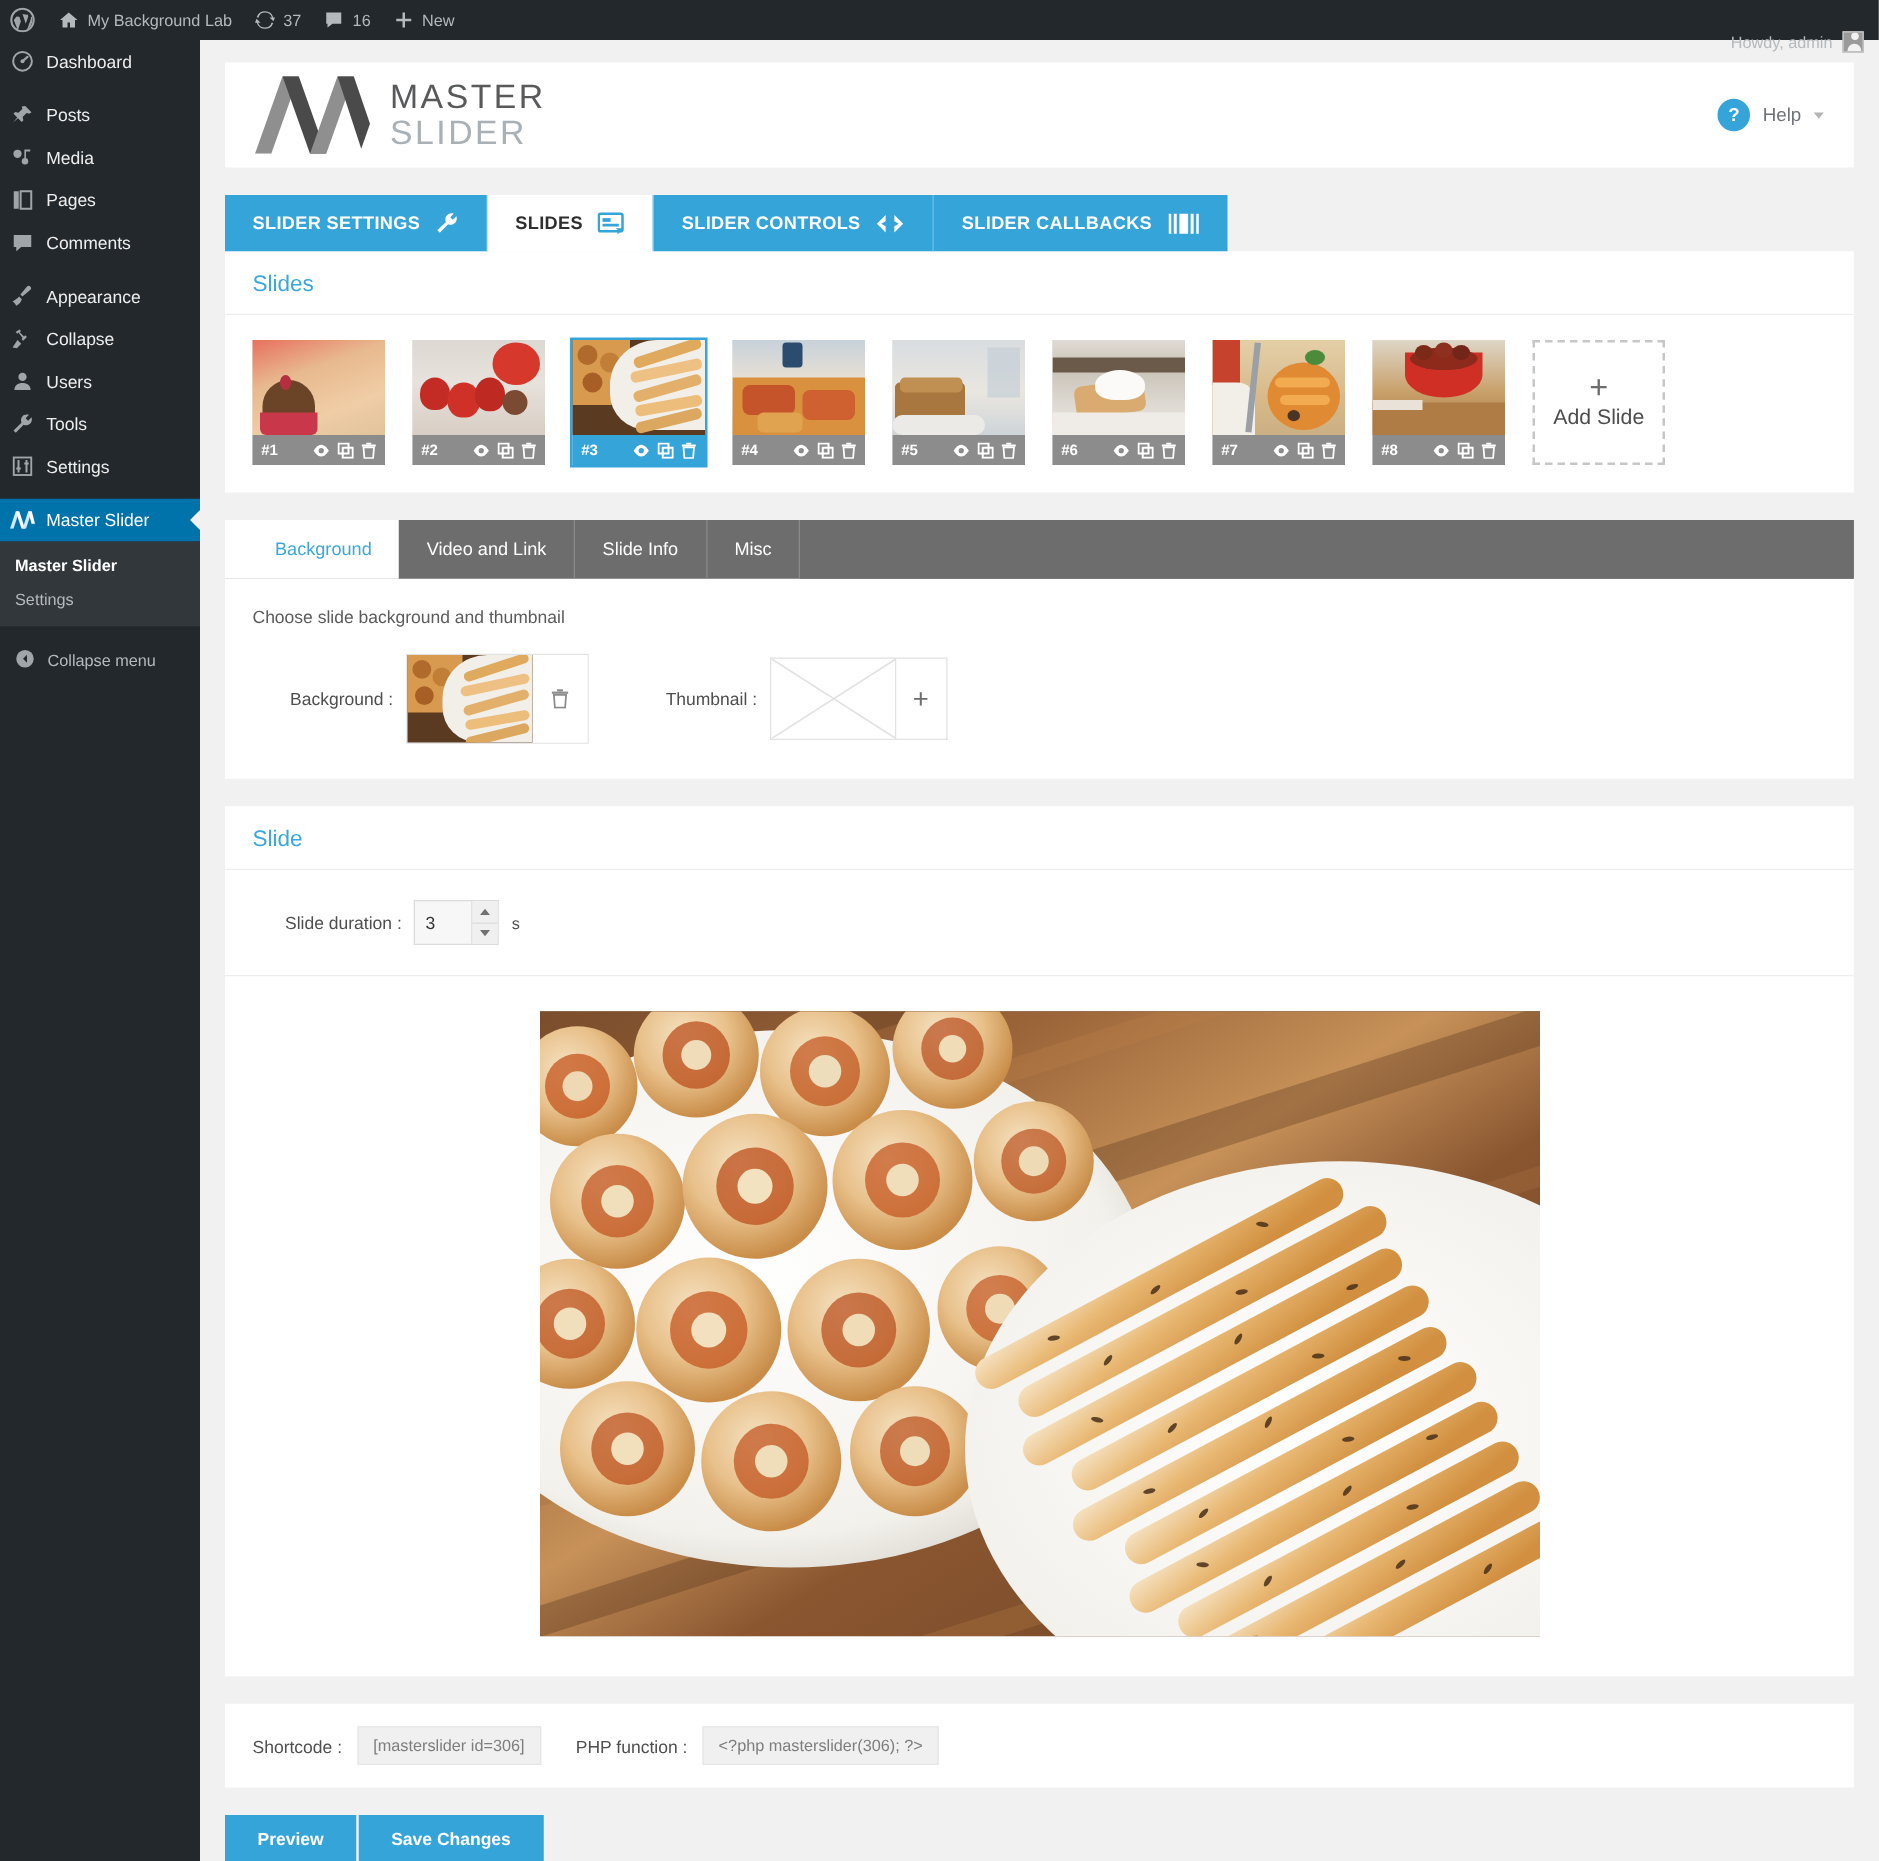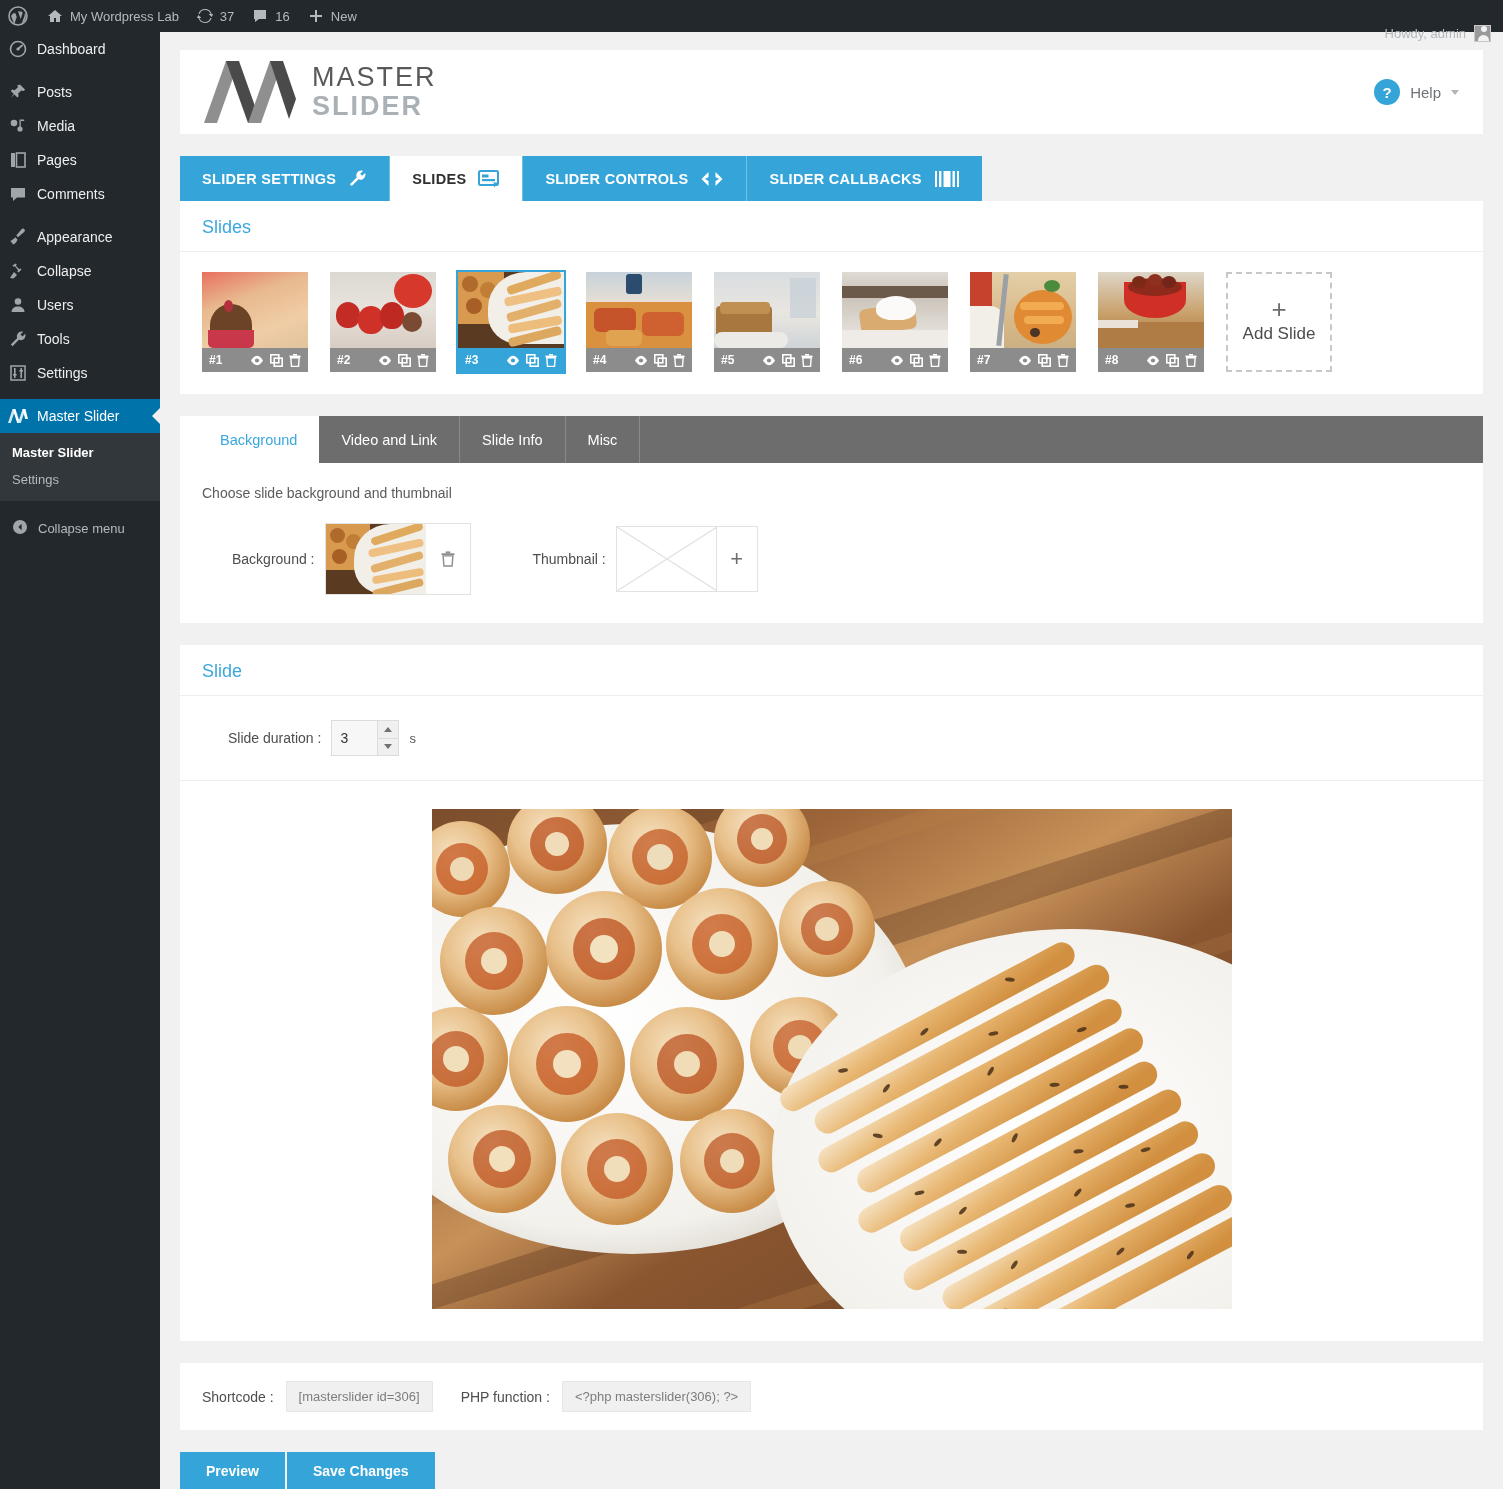--- a/index.html
+++ b/index.html
@@ -91,21 +91,21 @@
     margin: 18px 20px 0 20px;
     background: #fff;
     height: 84px;
     display: flex; align-items: center;
     padding: 0 24px;
   }
   #logo { display: flex; align-items: center; gap: 16px; }
   .ms-logo-svg { display: block; }
   .logo-text { line-height: 1; }
   .logo-text .l1 { font-size: 27px; letter-spacing: 2.0px; color: #58595b; font-family: "Liberation Sans", sans-serif; }
-  .logo-text .l2 { font-size: 27px; letter-spacing: 2.0px; color: #a9b0b6; font-family: "Liberation Sans", sans-serif; margin-top: 2px; font-weight: bold; }
+  .logo-text .l2 { font-size: 27px; letter-spacing: 2.0px; color: #a9b0b6; font-family: "Liberation Sans", sans-serif; margin-top: 2px; }
   #help-wrap { margin-left: auto; display: flex; align-items: center; gap: 10px; }
   .help-circle {
     width: 26px; height: 26px; border-radius: 50%;
     background: #35a4d9; color: #fff;
     display: flex; align-items: center; justify-content: center;
     font-size: 15px; font-weight: bold;
   }
   .help-label { color: #6f7276; font-size: 15px; }
   .caret-down {
     width: 0; height: 0; border-style: solid;
@@ -263,21 +263,21 @@
           <path d="M3 10l3.3 8.2L8.7 11 7.5 7.3 5.2 7.2M10 5.2l2.6 7.7 1.8-5.1c.3-.9.1-1.6-.2-2.1l-2.1-.1M16.6 7.3c.2.7.2 1.6-.2 2.7l-2.6 7.3c2.5-1.5 4.1-4.2 4.1-7.3 0-1-.2-1.9-.5-2.7z" fill="#a0a5aa"></path>
         </svg>
     </span>
   </div>
   <div class="ab-item">
     <span class="ab-glyph">
       <svg width="16" height="16" viewBox="0 0 16 16">
           <path d="M8 2L1 8h2v6h4v-4h2v4h4V8h2z" fill="#b4b9be"></path>
         </svg>
     </span>
-    <span class="ab-text">My Wordpress Lab</span>
+    <span class="ab-text">My Background Lab</span>
   </div>
   <div class="ab-item">
     <span class="ab-glyph">
       <svg width="16" height="16" viewBox="0 0 16 16">
           <path d="M8 2a6 6 0 015.6 3.9h-2L14.8 9 16 5.9h-1.4A7 7 0 008 1a7 7 0 00-6.6 4.7l1.3.4A5.6 5.6 0 018 2zm0 12a6 6 0 01-5.6-3.9h2L1.2 7 0 10.1h1.4A7 7 0 008 15a7 7 0 006.6-4.7l-1.3-.4A5.6 5.6 0 018 14z" fill="#b4b9be"></path>
         </svg>
     </span>
     <span class="ab-text">37</span>
   </div>
   <div class="ab-item">

